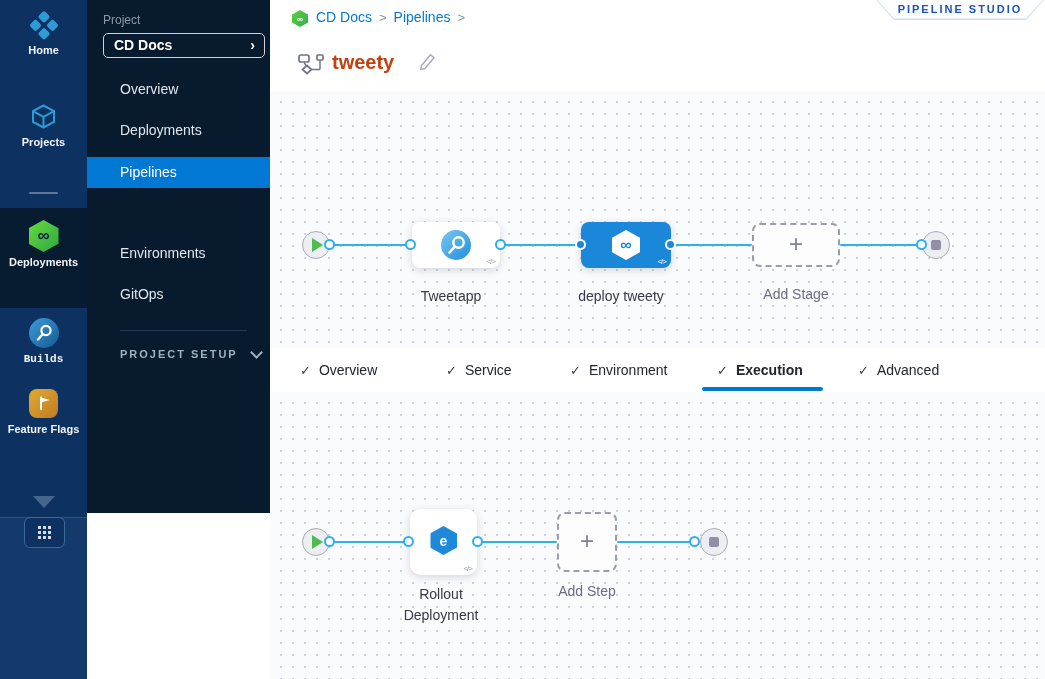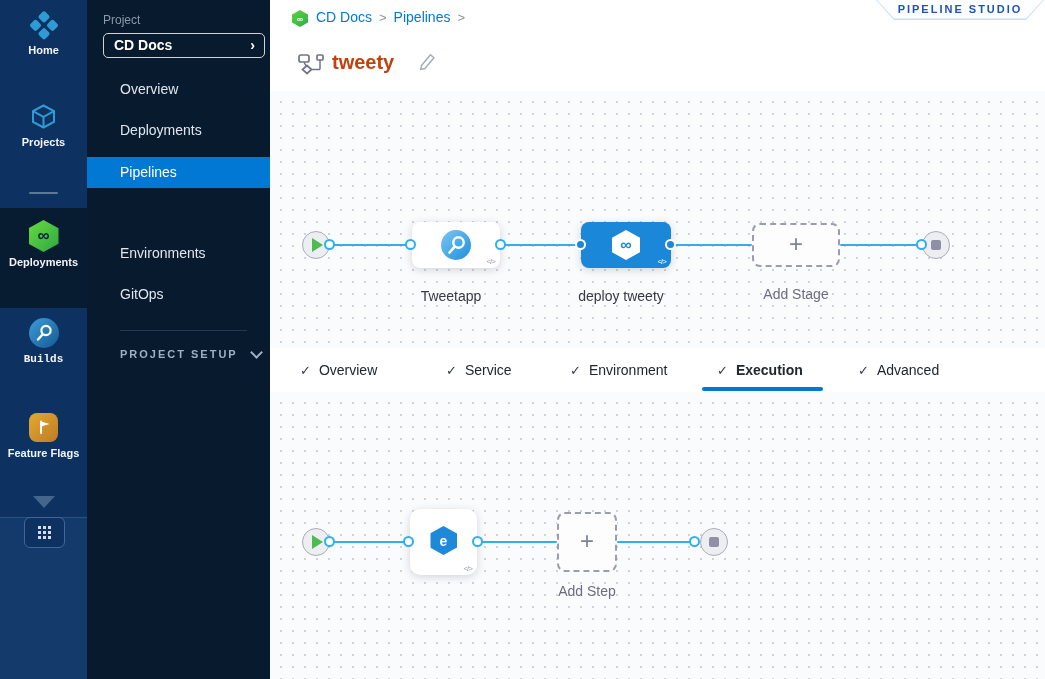--- a/index.html
+++ b/index.html
@@ -29,21 +29,21 @@
   .hex-blue{width:27px;height:29px;background:#1e88d9;color:#fff;font-size:14px;font-weight:bold;}
   .circle-ic{border-radius:50%;margin:0 auto;display:flex;align-items:center;justify-content:center;}
   .builds-ic{width:30px;height:30px;background:linear-gradient(135deg,#3d9bd8,#155b92);}
   .ff-ic{width:29px;height:29px;border-radius:8px;background:linear-gradient(135deg,#e2aa33,#bf7b22);margin:0 auto;display:flex;align-items:center;justify-content:center;}
   .tri-down{width:0;height:0;border-left:11px solid transparent;border-right:11px solid transparent;border-top:12px solid #44658c;margin:0 auto;}
   .grid-tab{left:24px;top:517px;width:39px;height:29px;border:1px solid #3e6899;border-radius:6px;background:#0d3161;display:flex;align-items:center;justify-content:center;}
   .grid-ic{display:grid;grid-template-columns:repeat(3,3.5px);grid-template-rows:repeat(3,3.5px);gap:1.5px;}
   .grid-ic span{background:#d5dce8;}
 
   
-  #panel{left:87px;top:0;width:183px;height:679px;background:#081a2d;}
+  #panel{left:87px;top:0;width:183px;height:513px;background:#081a2d;}
   #panel .sect-label{left:16px;top:13px;font-size:12px;color:#8b98a9;}
   .proj-select{left:16px;top:33px;width:150px;height:23px;border:1px solid #cfd3da;border-radius:5px;color:#fff;font-size:14px;font-weight:bold;line-height:23px;padding-left:10px;}
   .proj-select .chev{position:absolute;right:9px;top:0;font-size:14px;font-weight:bold;color:#fff;}
   .nav-item{left:0;width:183px;height:31px;line-height:31px;padding-left:33px;box-sizing:border-box;font-size:14px;color:#e1e6ed;}
   .nav-item.selected{background:#0278d5;color:#fff;}
   .panel-divider{left:33px;top:330px;width:127px;height:1px;background:#223a54;}
   .setup-row{left:33px;top:348px;font-size:11px;font-weight:bold;letter-spacing:2px;color:#9fb0c1;display:flex;align-items:center;gap:14px;}
   .chev-down{width:7px;height:7px;border-right:2px solid #9fb0c1;border-bottom:2px solid #9fb0c1;transform:rotate(45deg);margin-top:-4px;}
 
   
@@ -136,21 +136,21 @@
         <div class="circle-ic builds-ic">
       <svg width="22" height="22" viewBox="0 0 22 22">
             <circle cx="13" cy="8.5" r="4.6" fill="none" stroke="#fff" stroke-width="2.2"></circle>
             <line x1="9.5" y1="12.5" x2="5" y2="17.5" stroke="#fff" stroke-width="2.4" stroke-linecap="round"></line>
           </svg>
     </div>
       </div>
     <span class="lbl">Builds</span>
   </div>
 
-  <div class="abs rail-item" style="top:412px;">
+  <div class="abs rail-item" style="top:388px;">
     <div class="rail-ic">
         <div class="ff-ic">
       <svg width="18" height="18" viewBox="0 0 18 18">
             <line x1="6" y1="3.5" x2="6" y2="15" stroke="#fff" stroke-width="2" stroke-linecap="round"></line>
             <polygon points="6,3.5 14.5,6 6,8.5" fill="#fff"></polygon>
           </svg>
     </div>
       </div>
     <span class="lbl">Feature Flags</span>
   </div>
@@ -331,15 +331,16 @@
 
     <div class="abs endpoint" style="left:430px;top:136px;">
       <div class="stop-sq"></div>
     </div>
 
     <div class="abs port" style="left:54px;top:144px;"></div>
     <div class="abs port" style="left:133px;top:144px;"></div>
     <div class="abs port" style="left:202px;top:144px;"></div>
     <div class="abs port" style="left:419px;top:144px;"></div>
 
+    <div class="abs node-label" style="left:111px;top:192px;width:120px;line-height:21px;">Rollout Deployment</div>
     <div class="abs node-label dim" style="left:247px;top:191px;width:140px;">Add Step</div>
   </div>
 </div>
 
 </body></html>

